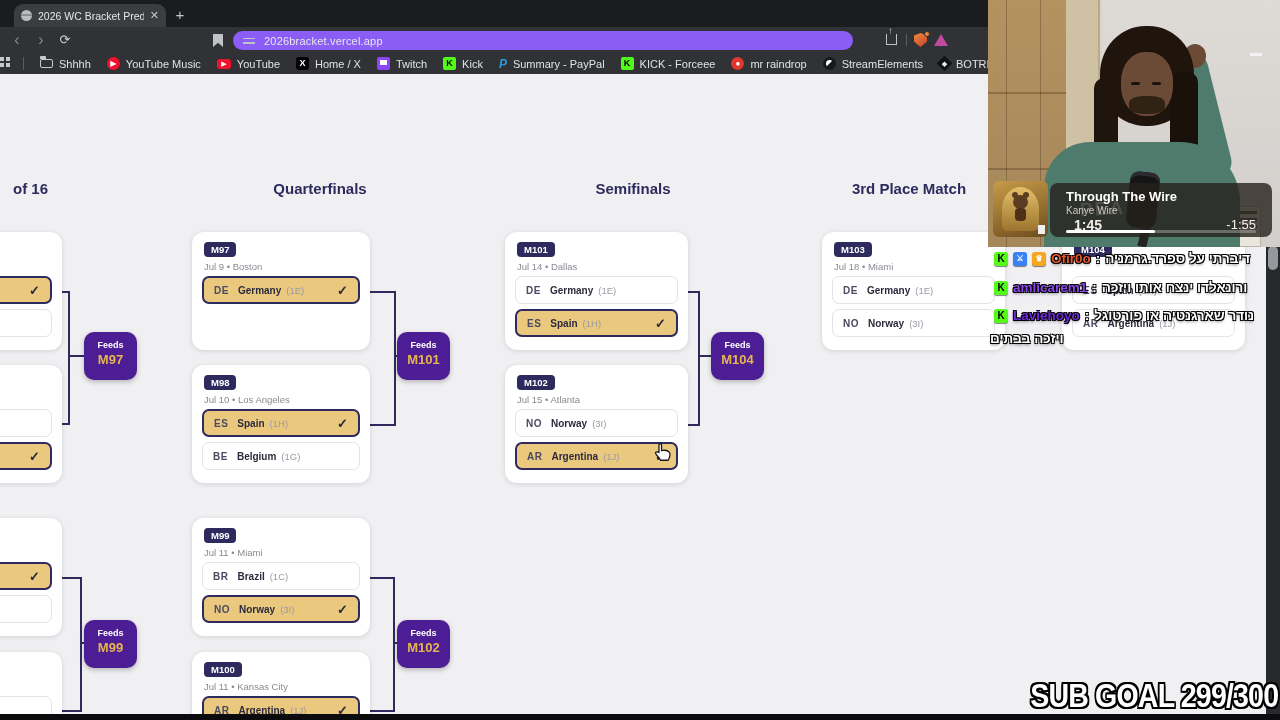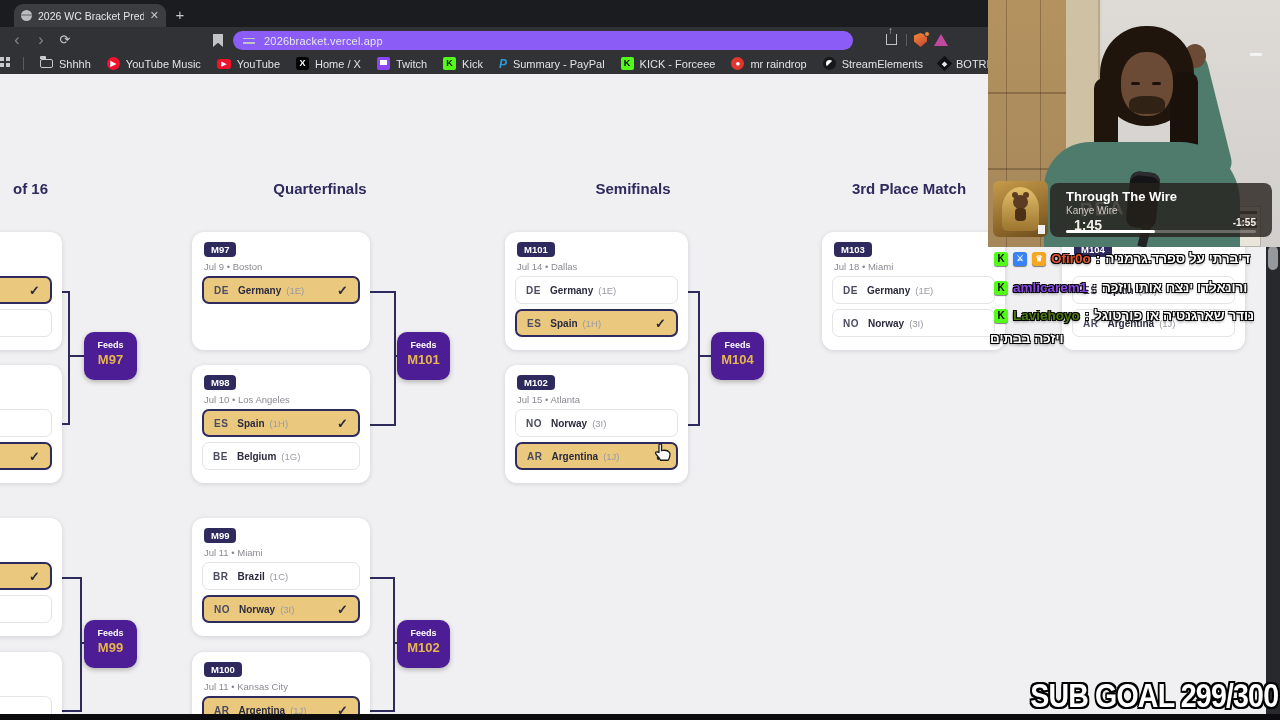--- a/index.html
+++ b/index.html
@@ -103,21 +103,21 @@
   .albarch { position:absolute; left:9px; top:6px; width:37px; height:44px; border-radius:50% 50% 6px 6px; background:linear-gradient(180deg,#e4c06a,#9c742f); }
   .albbear { position:absolute; left:20px; top:14px; width:15px; height:14px; border-radius:50%; background:#5c3d22; }
   .albbear::before,.albbear::after { content:''; position:absolute; top:-3px; width:6px; height:6px; border-radius:50%; background:#5c3d22; }
   .albbear::before{ left:-1px; } .albbear::after{ right:-1px; }
   .albbody { position:absolute; left:22px; top:27px; width:11px; height:13px; border-radius:4px; background:#4c3018; }
   .albpa { position:absolute; right:3px; bottom:3px; width:7px; height:9px; background:#f0f0f0; }
   .player { position:absolute; left:1050px; top:183px; width:222px; height:54px; background:rgba(38,32,28,.8); border-radius:8px; z-index:41; }
   .ptrack-title { position:absolute; left:16px; top:6px; color:#fff; font-size:13px; font-weight:bold; }
   .ptrack-artist { position:absolute; left:16px; top:22px; color:#cfc8c1; font-size:10px; }
   .ptime-l { position:absolute; left:16px; top:34px; color:#f4efe9; font-size:14px; font-weight:bold;margin-left:8px; }
-  .ptime-r { position:absolute; right:16px; top:34px; color:#f4efe9; font-size:10px; font-weight:bold; }
+  .ptime-r { position:absolute; right:16px; top:34px; color:#f4efe9; font-size:13px; font-weight:normal; }
   .pbar { position:absolute; left:16px; top:47px; width:190px; height:3px; border-radius:2px; background:rgba(255,255,255,.28); }
   .pfill { height:3px; border-radius:2px; background:#fff; }
 
   .chatline { position:absolute; display:flex; align-items:center; gap:5px; z-index:42; white-space:nowrap; }
   .cbadge { width:14px; height:14px; border-radius:3px; flex:none; font-size:10px; font-weight:bold; text-align:center; line-height:14px; box-shadow:0 1px 1px rgba(0,0,0,.5); }
   .cb-kick { background:#53fc18; color:#000; }
   .cb-mod { background:#3882f6; color:#fff; font-size:8px; }
   .cb-gift { background:#f5a623; color:#fff; font-size:8px; }
   .cuser { font-size:13.5px; font-weight:bold; text-shadow:-1px -1px 0 #000,1px -1px 0 #000,-1px 1px 0 #000,1px 1px 0 #000,0 2px 3px rgba(0,0,0,.5); }
   .cmsg { color:#fff; font-size:13.5px; font-weight:bold; text-shadow:-1px -1px 0 #000,1px -1px 0 #000,-1px 1px 0 #000,1px 1px 0 #000,0 2px 3px rgba(0,0,0,.5); }
@@ -448,21 +448,21 @@
     <span class="cmsg">דיברתי על ספרד.גרמניה</span>
   </div>
   <div class="chatline" style="left:994px;top:280px">
     <span class="cbadge cb-kick">K</span>
     <span class="cuser" style="color:#8b46e8">amlicarem1</span>
     <span class="cmsg">:</span>
     <span class="cmsg">ורונאלדו ינצח אותו ויזכה</span>
   </div>
   <div class="chatline" style="left:994px;top:308px">
     <span class="cbadge cb-kick">K</span>
-    <span class="cuser" style="color:#4d7c0f">Laviehoyo</span>
+    <span class="cuser" style="color:#6d28d9">Laviehoyo</span>
     <span class="cmsg">:</span>
     <span class="cmsg">נודר שארגנטיה או פורטוגל</span>
   </div>
   <div class="chatline" style="left:990px;top:331px">
     <span class="cmsg">ויזכה בבתים</span>
   </div>
 
   <div class="botbar"></div>
   <div class="subgoal">SUB GOAL 299/300</div>
 

